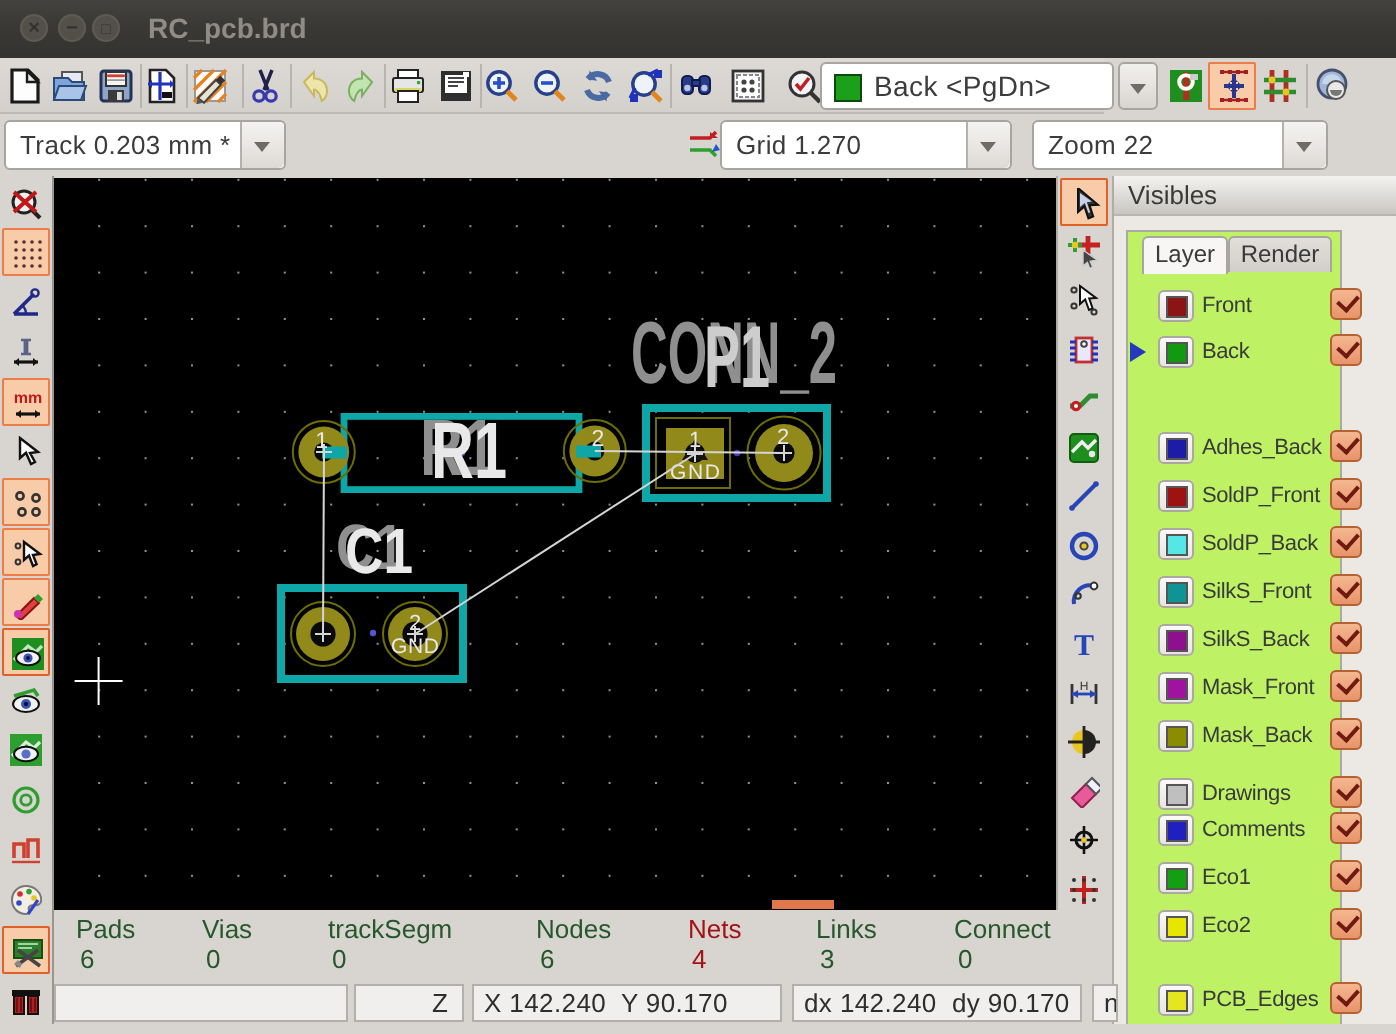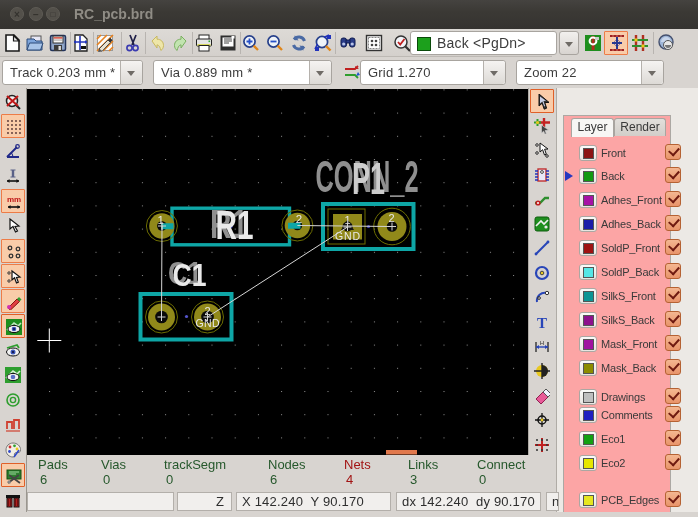--- a/index.html
+++ b/index.html
@@ -41,21 +41,21 @@
   .ti { position:absolute; top:5px; width:18px; height:18px; }
   .li { position:absolute; left:1px; width:24px; height:24px; }
   .li svg { position:absolute; left:4px; top:4px; width:16px; height:16px; }
 
   
   #vis-title { position:absolute; left:0; top:0; width:100%; height:20px;
     background:linear-gradient(#F4F3F1,#C9C6C1); border-bottom:1px solid #B8B4AF;
     font-size:13px; color:#3A3A3A; padding-left:7px; line-height:19px; }
   .tab { position:absolute; top:30px; z-index:3; height:18px; font-size:12px; color:#3A3A3A; text-align:center;
     border:1px solid #A9A5A0; border-bottom:none; border-radius:3px 3px 0 0; line-height:17px; }
-  #tabc { position:absolute; left:6px; top:27px; width:108px; height:399px; background:#fca5a5; border:1px solid #ACA8A3; }
+  #tabc { position:absolute; left:6px; top:27px; width:108px; height:399px; background:#bef264; border:1px solid #ACA8A3; }
   .lrow { position:absolute; left:0; width:100%; height:24px; }
   .swatchbtn { position:absolute; left:15px; top:4px; width:18px; height:16px; background:linear-gradient(#FBFAF9,#E8E5E1);
     border:1px solid #ABA7A2; border-radius:3px; }
   .swatch { position:absolute; left:2.5px; top:2px; width:11px; height:11px; border:1px solid #555; }
   .lname { position:absolute; left:37px; top:6px; font-size:11px; letter-spacing:-0.2px; color:#3A3A3A; white-space:nowrap; }
   .chk { position:absolute; left:101px; top:3px; width:16px; height:16px; border-radius:3px;
     background:linear-gradient(#F4B791,#E8946A); border:1px solid #B56233; }
   .chk:after { content:""; position:absolute; left:3px; top:2px; width:8px; height:5px;
     border-left:2.5px solid #6E1A10; border-bottom:2.5px solid #6E1A10; transform:rotate(-48deg); }
   .backarr { position:absolute; left:1px; top:7px; width:0; height:0;
@@ -254,26 +254,20 @@
         <circle cx="9" cy="8" r="7" fill="#9FB6D8" stroke="#44506E" stroke-width="1.4"></circle>
         <path d="M4 8a5 5 0 0 1 10 0" fill="#C8D6EC"></path>
         <circle cx="11" cy="11" r="4.5" fill="#E8E8E8" stroke="#555"></circle>
         <path d="M8 11a3 3 0 0 0 6 0" fill="#777"></path>
       </svg>
   </div>
 
   <div id="tb2" class="abs">
     <div class="combo" style="left:2px; top:3px; width:141px;padding-left:26px;">
       <span class="txt">Track 0.203 mm *</span>
-      <span class="arrowpart">
-          <span class="darr" style="left:6px; top:10px;"></span>
-        </span>
-    </div>
-    <div class="combo" style="left:153px; top:3px; width:179px;">
-      <span class="txt">Via 0.889 mm *</span>
       <span class="arrowpart">
           <span class="darr" style="left:6px; top:10px;"></span>
         </span>
     </div>
     <svg class="ti" style="left:343px; top:6px;" viewBox="0 0 18 18">
         <path d="M2 6h10l3-3" fill="none" stroke="#C02020" stroke-width="1.8"></path>
         <path d="M2 12h10l3 3" fill="none" stroke="#2E9E2E" stroke-width="1.8"></path>
         <path d="M12 3l4 3-4 0z" fill="#C02020"></path>
         <path d="M15 9l2 3-4 1z" fill="#2255CC"></path>
       </svg>
@@ -651,43 +645,37 @@
             <circle cx="8" cy="3" r="1"></circle>
             <circle cx="8" cy="13" r="1"></circle>
             <circle cx="3" cy="8" r="1"></circle>
             <circle cx="13" cy="8" r="1"></circle>
           </g>
         </svg>
       </div>
   </div>
 
   <div id="vispanel" class="abs">
+    <div id="vis-title">Visibles</div>
     <div class="tab" style="left:14px; width:43px; background:#F7F6F4; height:19px; z-index:2;">Layer</div>
     <div class="tab" style="left:57px; width:52px; background:linear-gradient(#E2DFDB,#D2CEC9);">Render</div>
     <div id="tabc">
       <div class="lrow" style="top:24.5px;">
           <span class="swatchbtn">
             <span class="swatch" style="background:#8B1414;"></span>
           </span>
           <span class="lname">Front</span>
           <span class="chk"></span>
         </div>
       <div class="lrow" style="top:48.4px;">
           <span class="backarr"></span>
           <span class="swatchbtn">
             <span class="swatch" style="background:#129912;"></span>
           </span>
           <span class="lname">Back</span>
-          <span class="chk"></span>
-        </div>
-      <div class="lrow" style="top:72.3px;">
-          <span class="swatchbtn">
-            <span class="swatch" style="background:#A612A6;"></span>
-          </span>
-          <span class="lname">Adhes_Front</span>
           <span class="chk"></span>
         </div>
       <div class="lrow" style="top:96.2px;">
           <span class="swatchbtn">
             <span class="swatch" style="background:#1C1CA8;"></span>
           </span>
           <span class="lname">Adhes_Back</span>
           <span class="chk"></span>
         </div>
       <div class="lrow" style="top:120.1px;">

